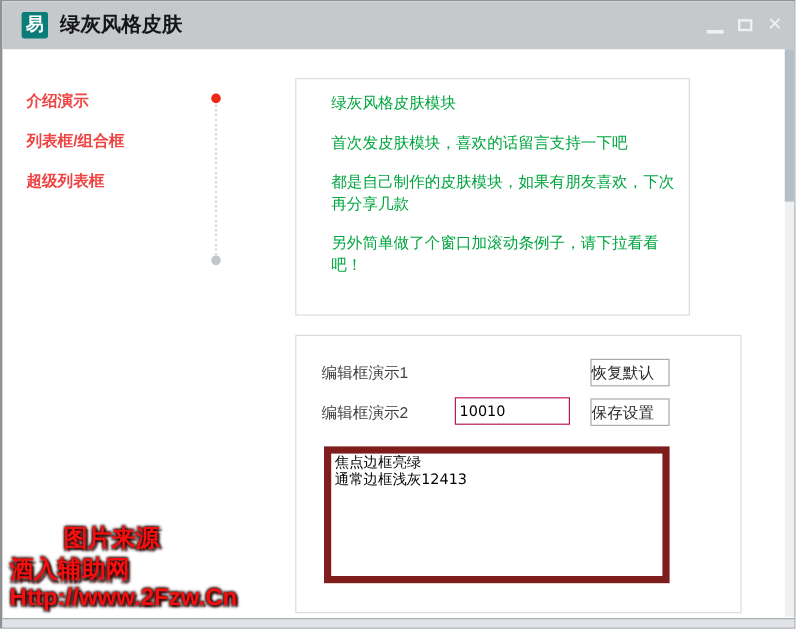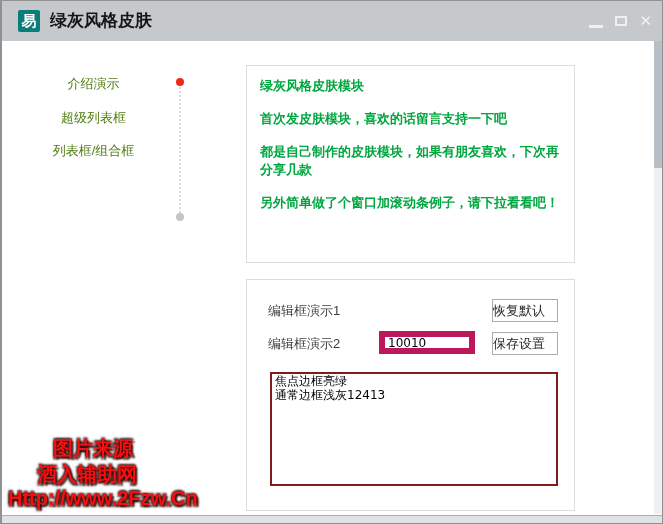--- a/index.html
+++ b/index.html
@@ -30,75 +30,75 @@
     position:absolute; right:10px; top:0; height:40px;
     display:flex; align-items:center; gap:12px;
   }
   .btn-min  { width:14px; height:3px;  background:#eef1f3; margin-top:10px; }
   .btn-max  { width:12px; height:10px; border:2px solid #eef1f3; background:transparent; }
   .btn-close{ color:#eef1f3; font-size:15px; font-weight:bold; line-height:40px; }
 
   
   .nav { position:absolute; left:20px; top:66px; width:143px; }
   .nav-item {
-    height:33.5px; line-height:33.5px; text-align:center;
-    font-size:13px; color:#4d7c0f; white-space:nowrap; cursor:default;
+    height:33.5px; line-height:33.5px; text-align:left;
+    font-size:13px; color:#ef4444; white-space:nowrap; cursor:default;font-weight:bold;
   }
   .nav-line {
     position:absolute; left:177px; top:82px; height:134px; width:0;
     border-left:2px dotted #d9dcde;
   }
   .dot { position:absolute; width:8px; height:8px; border-radius:50%; }
   .dot-active { left:174px; top:77px; background:#f02817; }
   .dot-end    { left:174px; top:212px; background:#c3c6c9; }
 
   
   .panel { position:absolute; background:#ffffff; border:1px solid #dcdcdc; }
-  .panel-intro { left:244px; top:64px; width:329px; height:198px; padding:11px 8px 0 13px;font-weight:bold; }
+  .panel-intro { left:244px; top:64px; width:329px; height:198px; padding:11px 8px 0 29px; }
   .panel-intro p {
     margin:0 0 15px 0; font-size:13px; line-height:18px; color:#00a63f;
   }
 
   
-  .panel-form { left:244px; top:278px; width:329px; height:232px; }
+  .panel-form { left:244px; top:278px; width:372px; height:232px; }
   .form-label {
     position:absolute; left:21px; font-size:13px; color:#3f3f3f; white-space:nowrap;
   }
   .lbl-1 { top:22px; }
   .lbl-2 { top:55px; }
   .edit {
     position:absolute; left:132px; width:96px; height:23px;
     font-family:"DejaVu Sans","Liberation Sans",sans-serif;
     font-size:12px; color:#000000; padding:0 3px; outline:none; background:#fff;
   }
   .edit-focus  { top:18px; border:2px solid #5fc41f; }
-  .edit-normal { top:51px; border:6px solid #be185d; }
+  .edit-normal { top:51px; border:1px solid #be185d; }
   .btn {
     position:absolute; left:245px; width:66px; height:23px;
     background:#ffffff; border:1px solid #ababab;
     font-size:13px; color:#2a2a2a; padding:0; line-height:21px; text-align:left;
   }
   .btn-row1 { top:19px; }
   .btn-row2 { top:52px; }
   .memo {
     position:absolute; left:23px; top:92px; width:288px; height:114px;
-    border:2px solid #7f1d1d; background:#ffffff; resize:none; outline:none;
+    border:6px solid #7f1d1d; background:#ffffff; resize:none; outline:none;
     font-family:"DejaVu Sans","Liberation Sans",sans-serif;
     font-size:12px; line-height:14px; color:#000000; padding:0 3px; overflow:hidden;
   }
 
   
   .watermark { position:absolute; left:6px; pointer-events:none; }
   .wm-line {
     font-size:20px; font-weight:bold; color:#f50f0f; white-space:nowrap;
     text-shadow:2px 2px 2px rgba(45,0,0,.95), -1px -1px 2px rgba(45,0,0,.75),
                 1px -1px 2px rgba(45,0,0,.75), -1px 2px 2px rgba(45,0,0,.75);
   }
   .wm-1 { position:absolute; left:0; top:0;padding-left:45px; }
-  .wm-2 { position:absolute; left:0; top:26px;margin-left:29px; }
+  .wm-2 { position:absolute; left:0; top:26px; }
   .wm-3 { position:absolute; left:0; top:52px; }
 
   
   .scroll-track {
     position:absolute; top:40px; right:0; bottom:9px; width:8px; background:#eef0f2;
   }
   .scroll-thumb {
     position:absolute; top:40px; right:0; width:8px; height:127px; background:#b6bec6;
   }
 
@@ -118,22 +118,22 @@
     <div class="title-text">绿灰风格皮肤</div>
     <div class="win-controls">
       <div class="btn-min"></div>
       <div class="btn-max"></div>
       <div class="btn-close">✕</div>
     </div>
   </div>
 
   <div class="nav">
     <div class="nav-item">介绍演示</div>
+    <div class="nav-item">列表框/组合框</div>
     <div class="nav-item">超级列表框</div>
-    <div class="nav-item">列表框/组合框</div>
   </div>
   <div class="nav-line"></div>
   <div class="dot dot-active"></div>
   <div class="dot dot-end"></div>
 
   <div class="panel panel-intro">
     <p>绿灰风格皮肤模块</p>
     <p>首次发皮肤模块，喜欢的话留言支持一下吧</p>
     <p>都是自己制作的皮肤模块，如果有朋友喜欢，下次再分享几款</p>
     <p>另外简单做了个窗口加滚动条例子，请下拉看看吧！</p>

